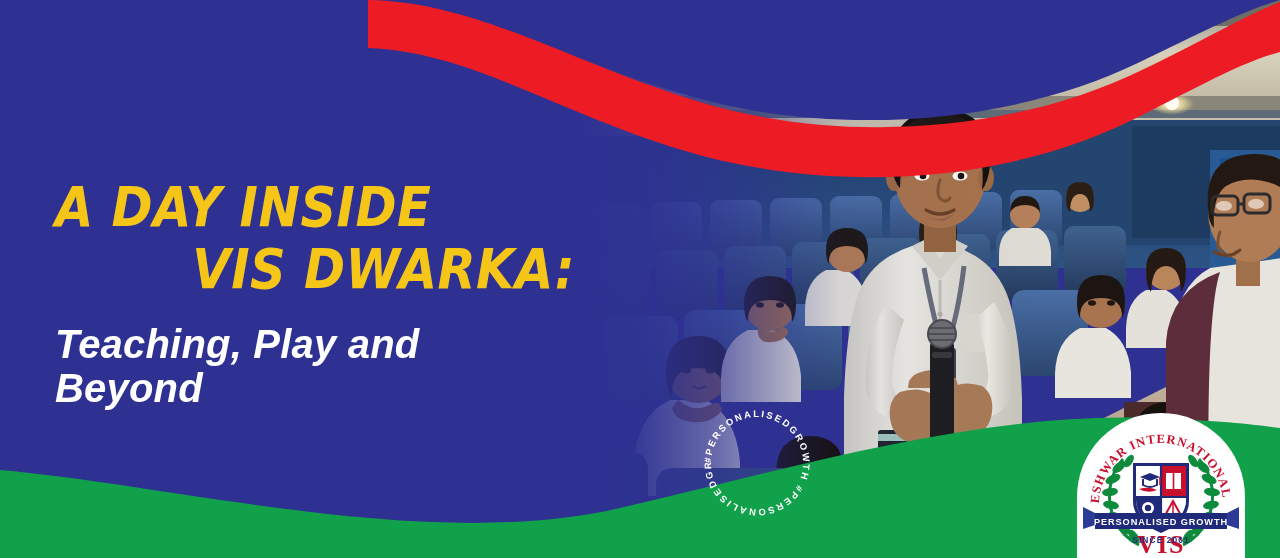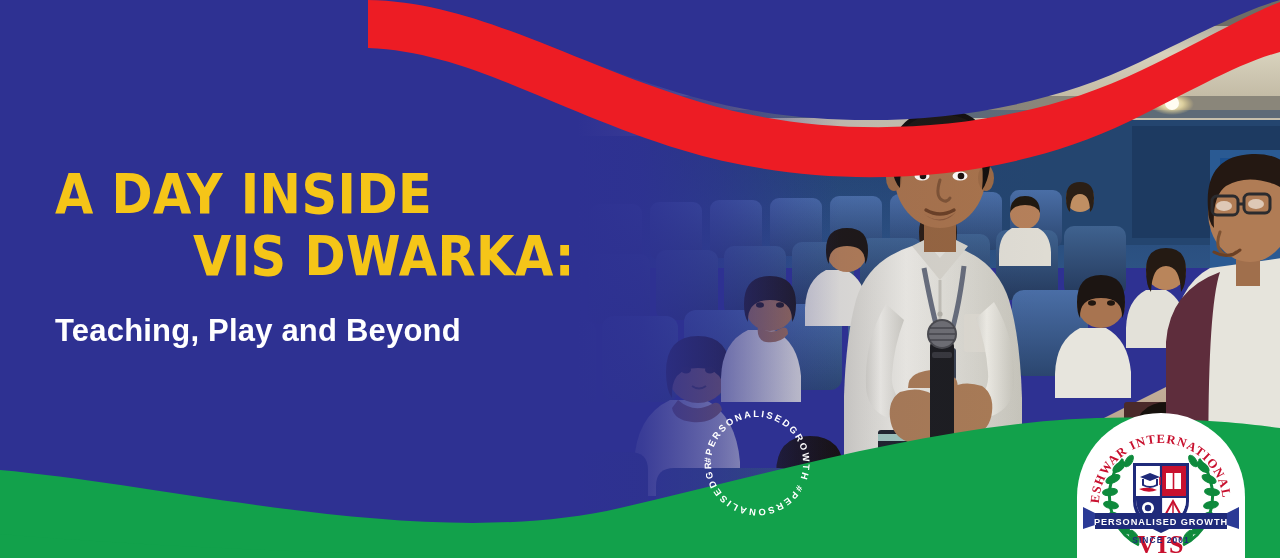--- a/index.html
+++ b/index.html
@@ -20,29 +20,29 @@
   .photo-tint{
     position:absolute;inset:0;
     background:linear-gradient(to right,rgba(46,49,146,.30),rgba(46,49,146,.05) 45%,rgba(46,49,146,0) 70%);
     pointer-events:none;
   }
 
   
   .wave{position:absolute;left:0;top:0;width:1280px;height:558px;pointer-events:none;}
 
   
-  .copy{position:absolute;left:55px;top:163px;width:520px;}
+  .copy{position:absolute;left:55px;top:176px;width:520px;font-style:italic;}
   .headline{
     color:#F5C518;font-size:55px;line-height:62px;font-weight:bold;
     letter-spacing:0.5px;margin:0;text-transform:uppercase;
     font-family:"DejaVu Sans",sans-serif;font-stretch:condensed;
   }
   .headline .l2{display:block;text-align:right;}
   .subhead{
-    color:#FFFFFF;font-size:31px;line-height:44px;font-weight:bold;
+    color:#FFFFFF;font-size:40px;line-height:44px;font-weight:bold;
     margin:22px 0 0 0;letter-spacing:0.2px;
     font-family:"Liberation Sans",sans-serif;
   }
 
   
   .stamp{position:absolute;left:697px;top:403px;width:120px;height:120px;}
   .stamp svg{display:block;overflow:visible;}
   .stamp text{
     fill:#FFFFFF;font-family:"Liberation Sans",sans-serif;
     font-size:9.4px;font-weight:bold;letter-spacing:2.1px;

